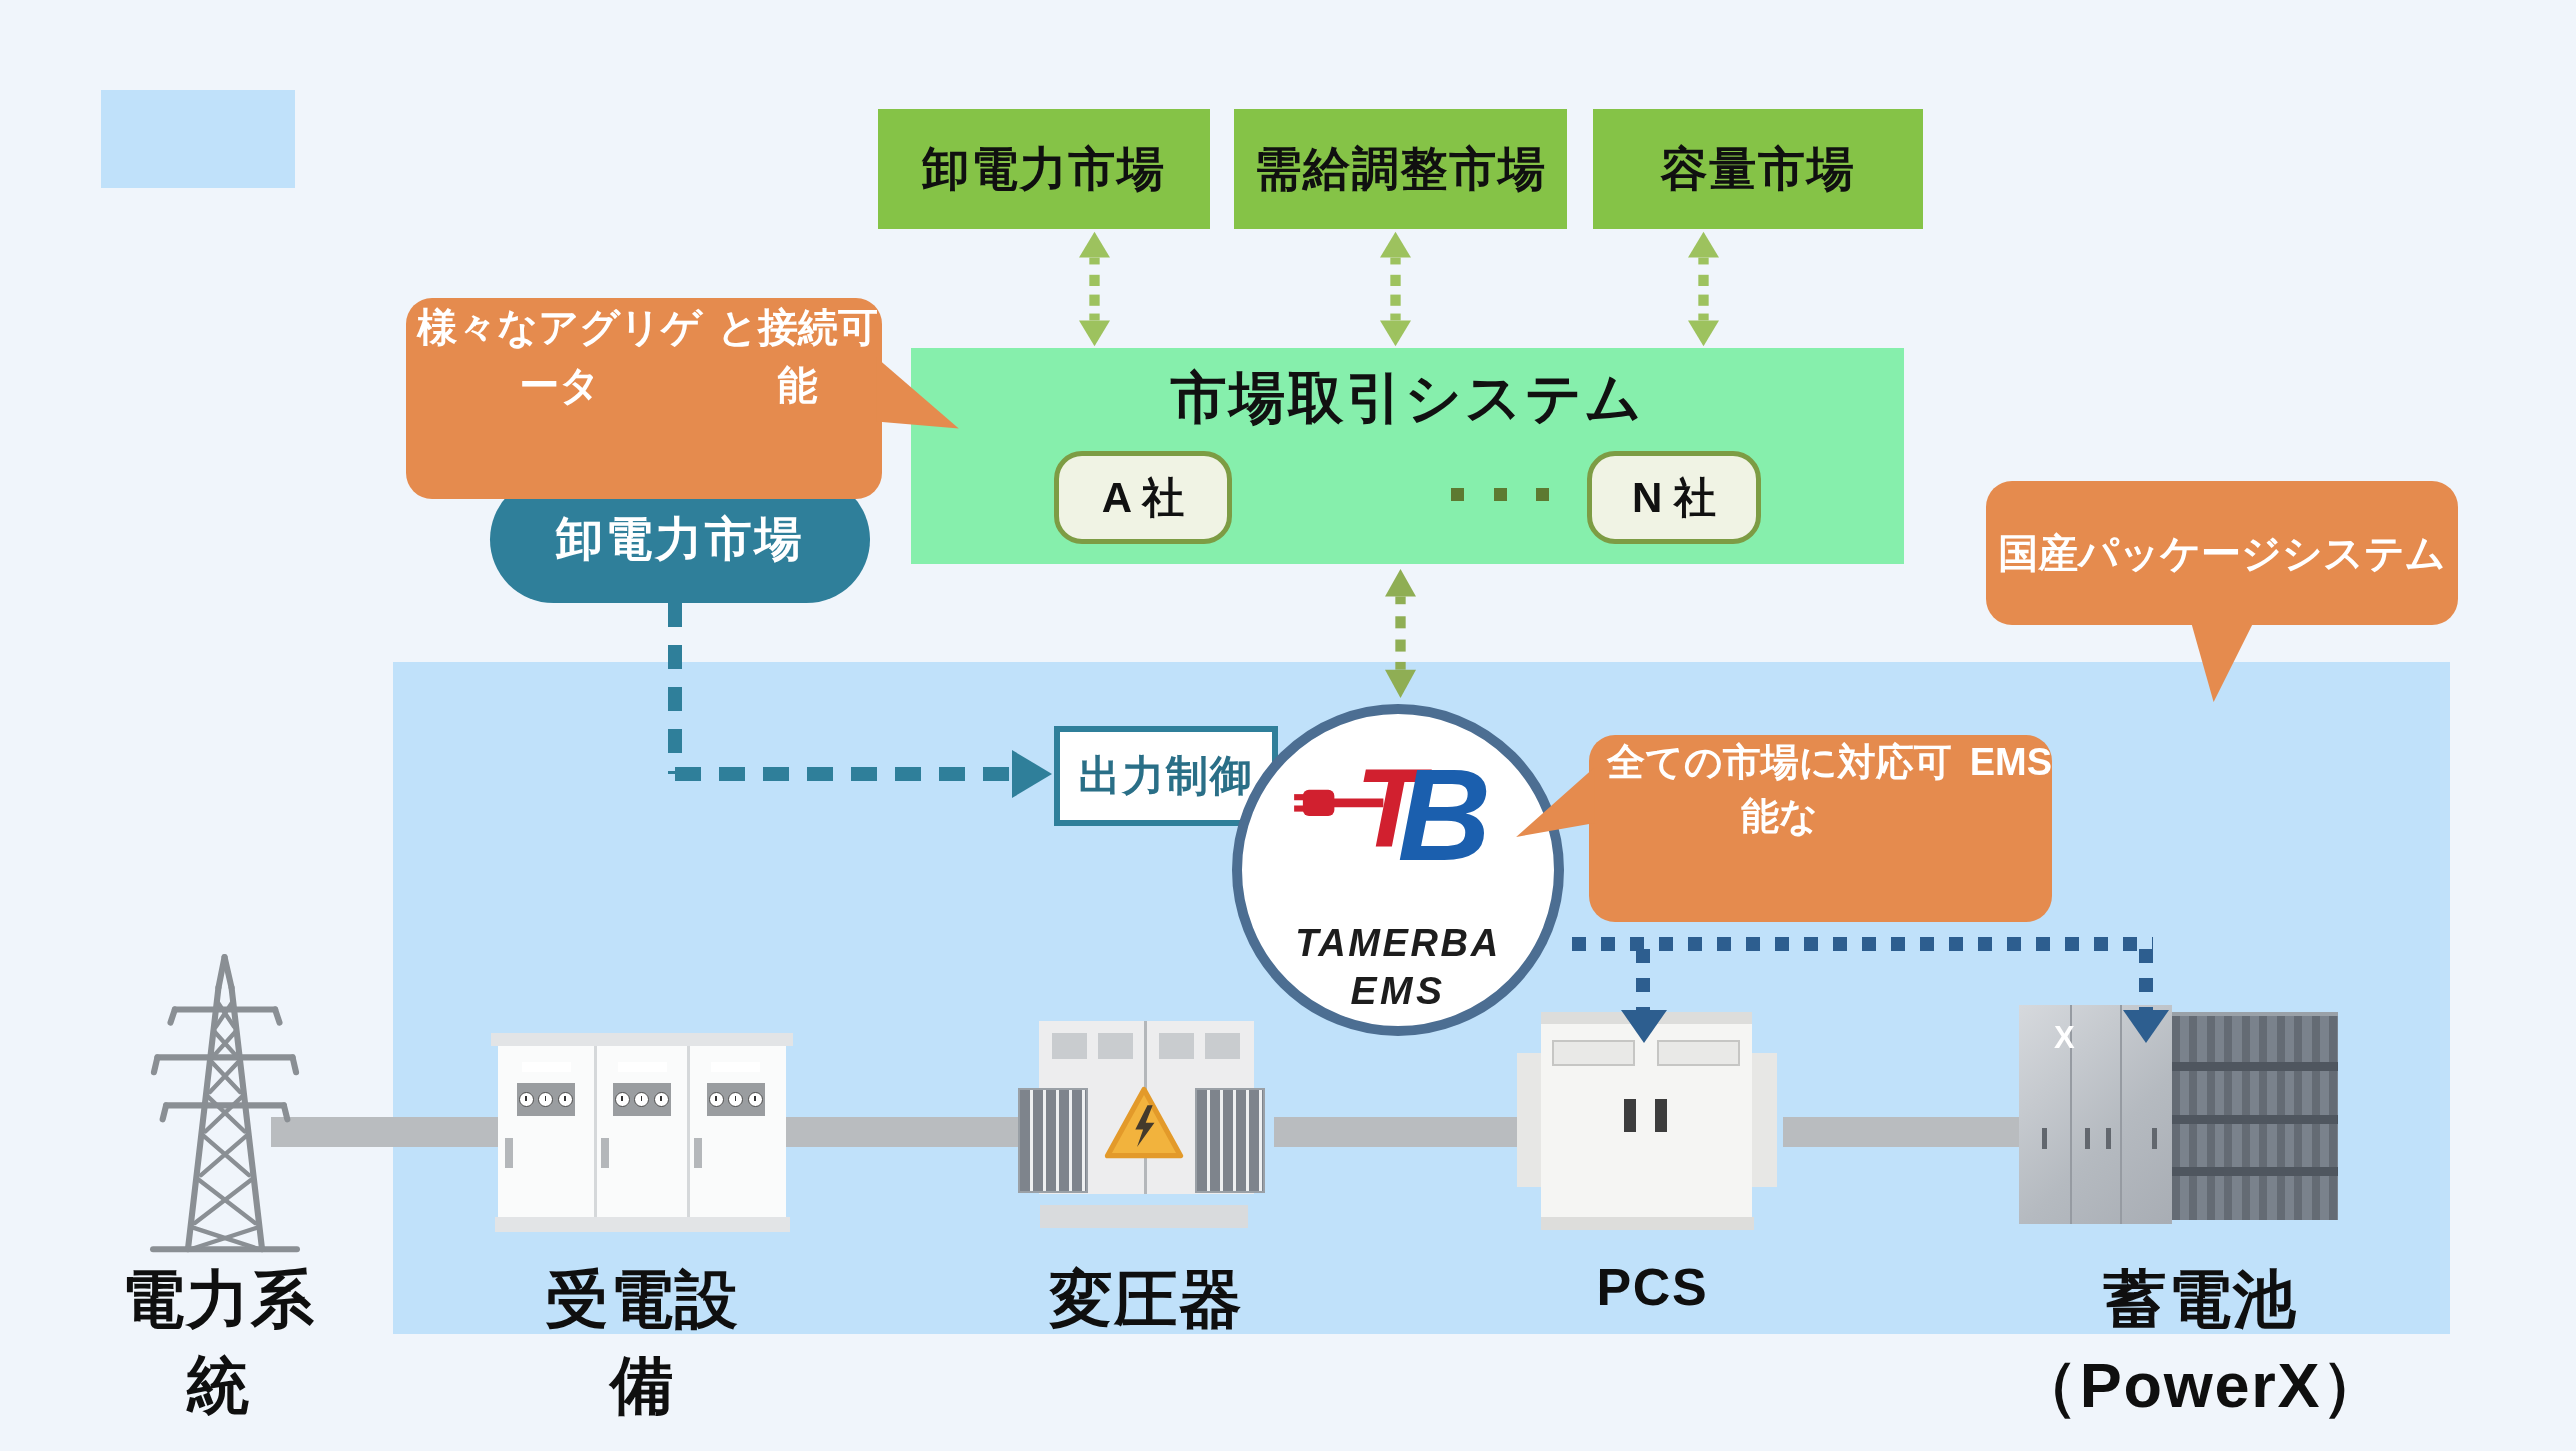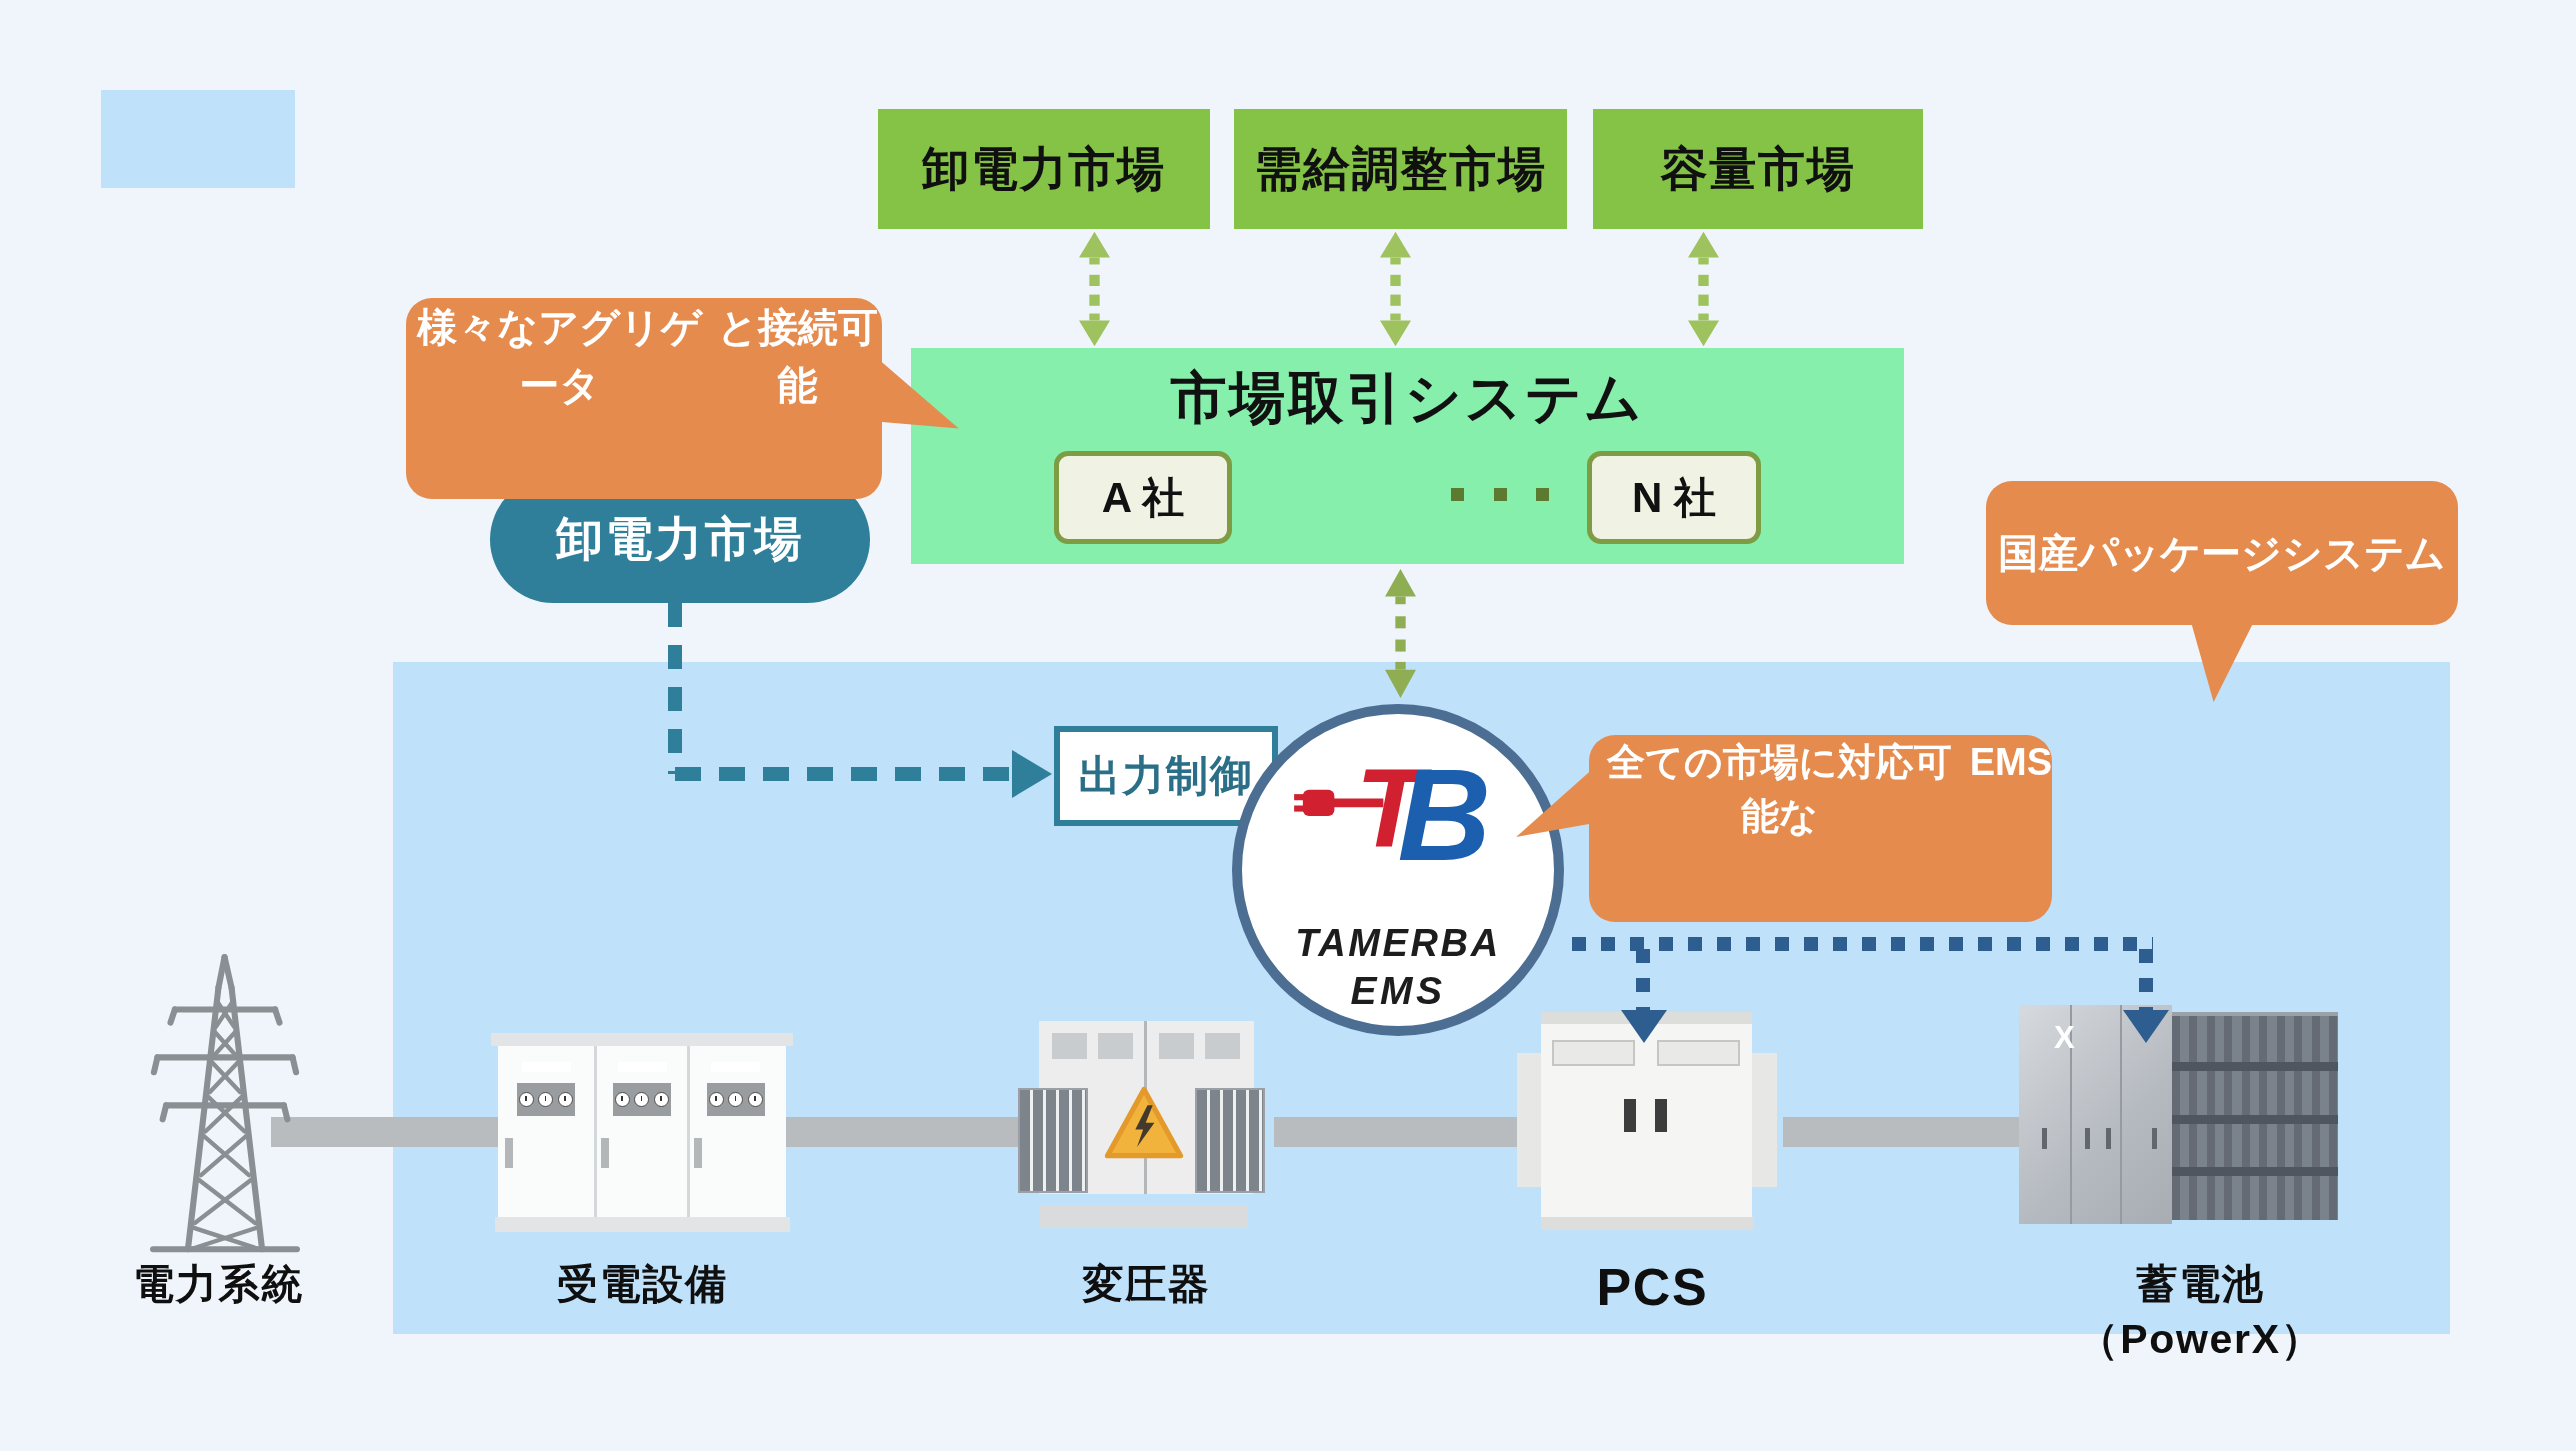--- a/index.html
+++ b/index.html
@@ -16,21 +16,21 @@
 
   
   .market-box{top:109px;height:120px;background:#85c347;z-index:3;font-size:47px;font-weight:700;color:#101010;letter-spacing:1.7px;}
   .mb1{left:878px;width:332px;}
   .mb2{left:1234px;width:333px;}
   .mb3{left:1593px;width:330px;font-family:Liberation Mono, monospace;}
 
   
   .mts{left:911px;top:348px;width:993px;height:216px;background:#86efac;z-index:3;}
   .mts-title{left:0;top:10.5px;width:100%;height:80px;font-size:56px;font-weight:700;color:#111;letter-spacing:2.6px;}
-  .company{top:103px;height:93px;background:#f0f3e4;border:5.2px solid #7d9c44;border-radius:14px;box-sizing:border-box;font-size:42px;font-weight:600;color:#111;}
+  .company{top:103px;height:93px;background:#f0f3e4;border:5.2px solid #7d9c44;border-radius:28px;box-sizing:border-box;font-size:42px;font-weight:600;color:#111;}
   .cA{left:143px;width:178px;}
   .cB{left:345px;width:180px;}
   .cN{left:676px;width:174px;}
   .dots{left:540px;top:140px;width:98px;height:17.5px;display:flex;justify-content:space-between;}
   .dots span{width:13px;height:13px;background:#5d7a31;display:block;}
 
   
   .callout{background:#e58b4e;border-radius:26px;z-index:6;color:#fff;font-weight:700;text-align:center;}
   .co-aggr{left:406px;top:256px;width:476px;height:201px;font-size:40px;line-height:58px;}
   .co-dom{left:1986px;top:481px;width:472px;height:144px;font-size:40px;}
@@ -58,21 +58,21 @@
   .dot-vL{left:1636px;top:949px;width:14px;height:63px;background:repeating-linear-gradient(to bottom,#2d5e8f 0 14px,transparent 14px 29px);z-index:4;}
   .dot-vR{left:2139px;top:949px;width:14px;height:63px;background:repeating-linear-gradient(to bottom,#2d5e8f 0 14px,transparent 14px 29px);z-index:4;}
   .dot-headL{left:1621px;top:1010px;width:0;height:0;border-left:23px solid transparent;border-right:23px solid transparent;border-top:33px solid #2d5e8f;z-index:4;}
   .dot-headR{left:2123px;top:1010px;width:0;height:0;border-left:23px solid transparent;border-right:23px solid transparent;border-top:33px solid #2d5e8f;z-index:4;}
 
   
   .bar{top:1117px;height:30px;background:#b9bcbf;z-index:2;}
 
   
   .equip{z-index:3;}
-  .equip-label{top:1257px;font-size:41px;font-weight:700;color:#0f0f0f;text-align:center;z-index:3;letter-spacing:1.7px;}
+  .equip-label{top:1257px;font-size:63px;font-weight:700;color:#0f0f0f;text-align:center;z-index:3;letter-spacing:1.7px;}
 
   
   .cab-top{left:0;top:0;width:302px;height:13px;background:#e2e4e6;}
   .cab-body{left:7px;top:13px;width:288px;height:171px;background:#fafbfb;}
   .cab-div{top:13px;width:2.6px;height:171px;background:#d5d8da;}
   .cab-slot{top:29px;width:49px;height:9.6px;background:#fff;}
   .cab-meter{top:50px;width:58px;height:33px;background:#9a9da0;display:flex;align-items:center;justify-content:space-around;}
   .gauge{width:15px;height:15px;border-radius:50%;background:#fff;border:1.7px solid #4c4c4c;box-sizing:border-box;position:relative;}
   .gauge:after{content:"";position:absolute;left:5.2px;top:2.6px;width:1.7px;height:5.2px;background:#333;}
   .cab-handle{top:105px;width:7.9px;height:30px;background:#b4b7ba;}

